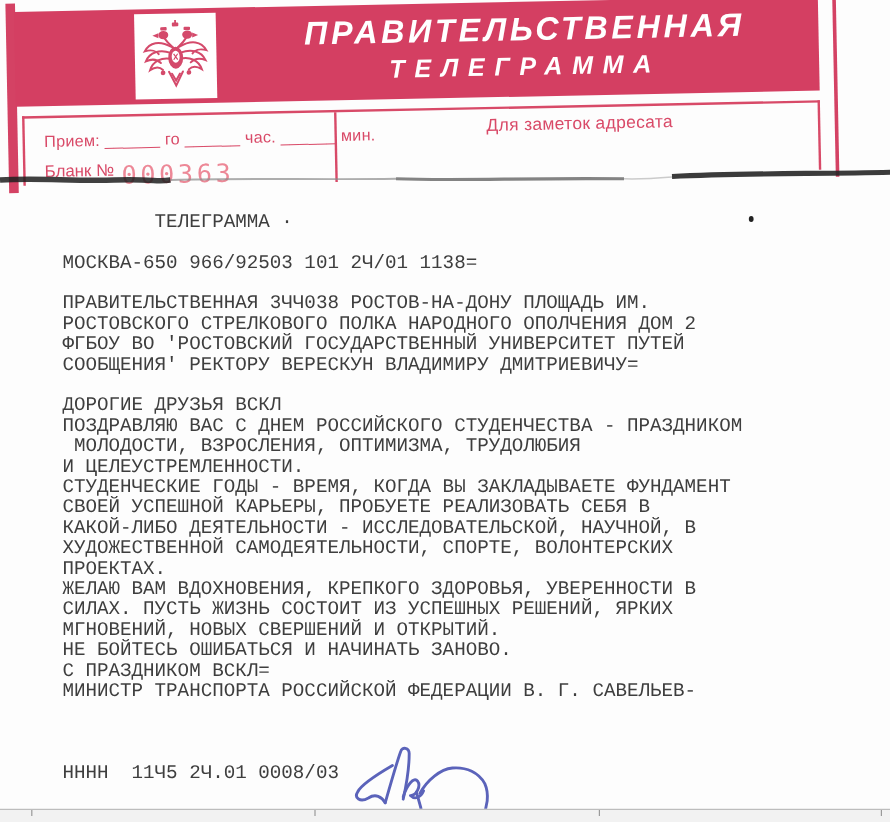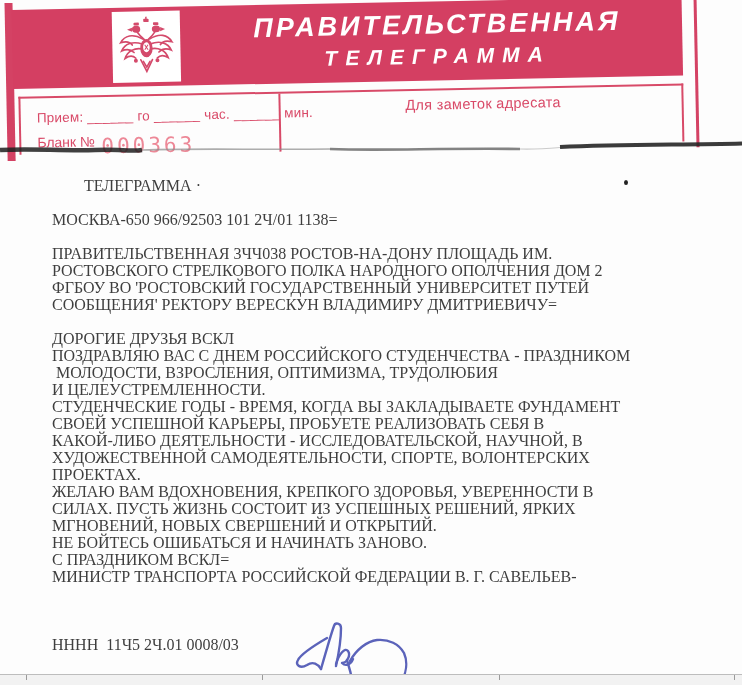--- a/index.html
+++ b/index.html
@@ -64,21 +64,21 @@
     position:absolute; left:260px; top:6px; width:405px; text-align:center;
     color:#d94a68; font-size:14.5px; letter-spacing:0.3px;
   }
 
   
   #torn-edge { position:absolute; left:0; top:138px; width:742px; height:18px; }
 
   
   #telegram-body {
     position:absolute; left:52px; top:177px;
-    font-family:Liberation Serif, serif;
+    font-family:Liberation Mono, monospace;
     font-size:16px; line-height:17px; letter-spacing:0px;
     color:#3e3e3e; white-space:pre;
   }
   .ink-speck {
     position:absolute; left:624px; top:180px; width:4px; height:5px;
     background:#222; border-radius:50%;
   }
 
   
   #signature { position:absolute; left:270px; top:612px; width:160px; height:73px; }

